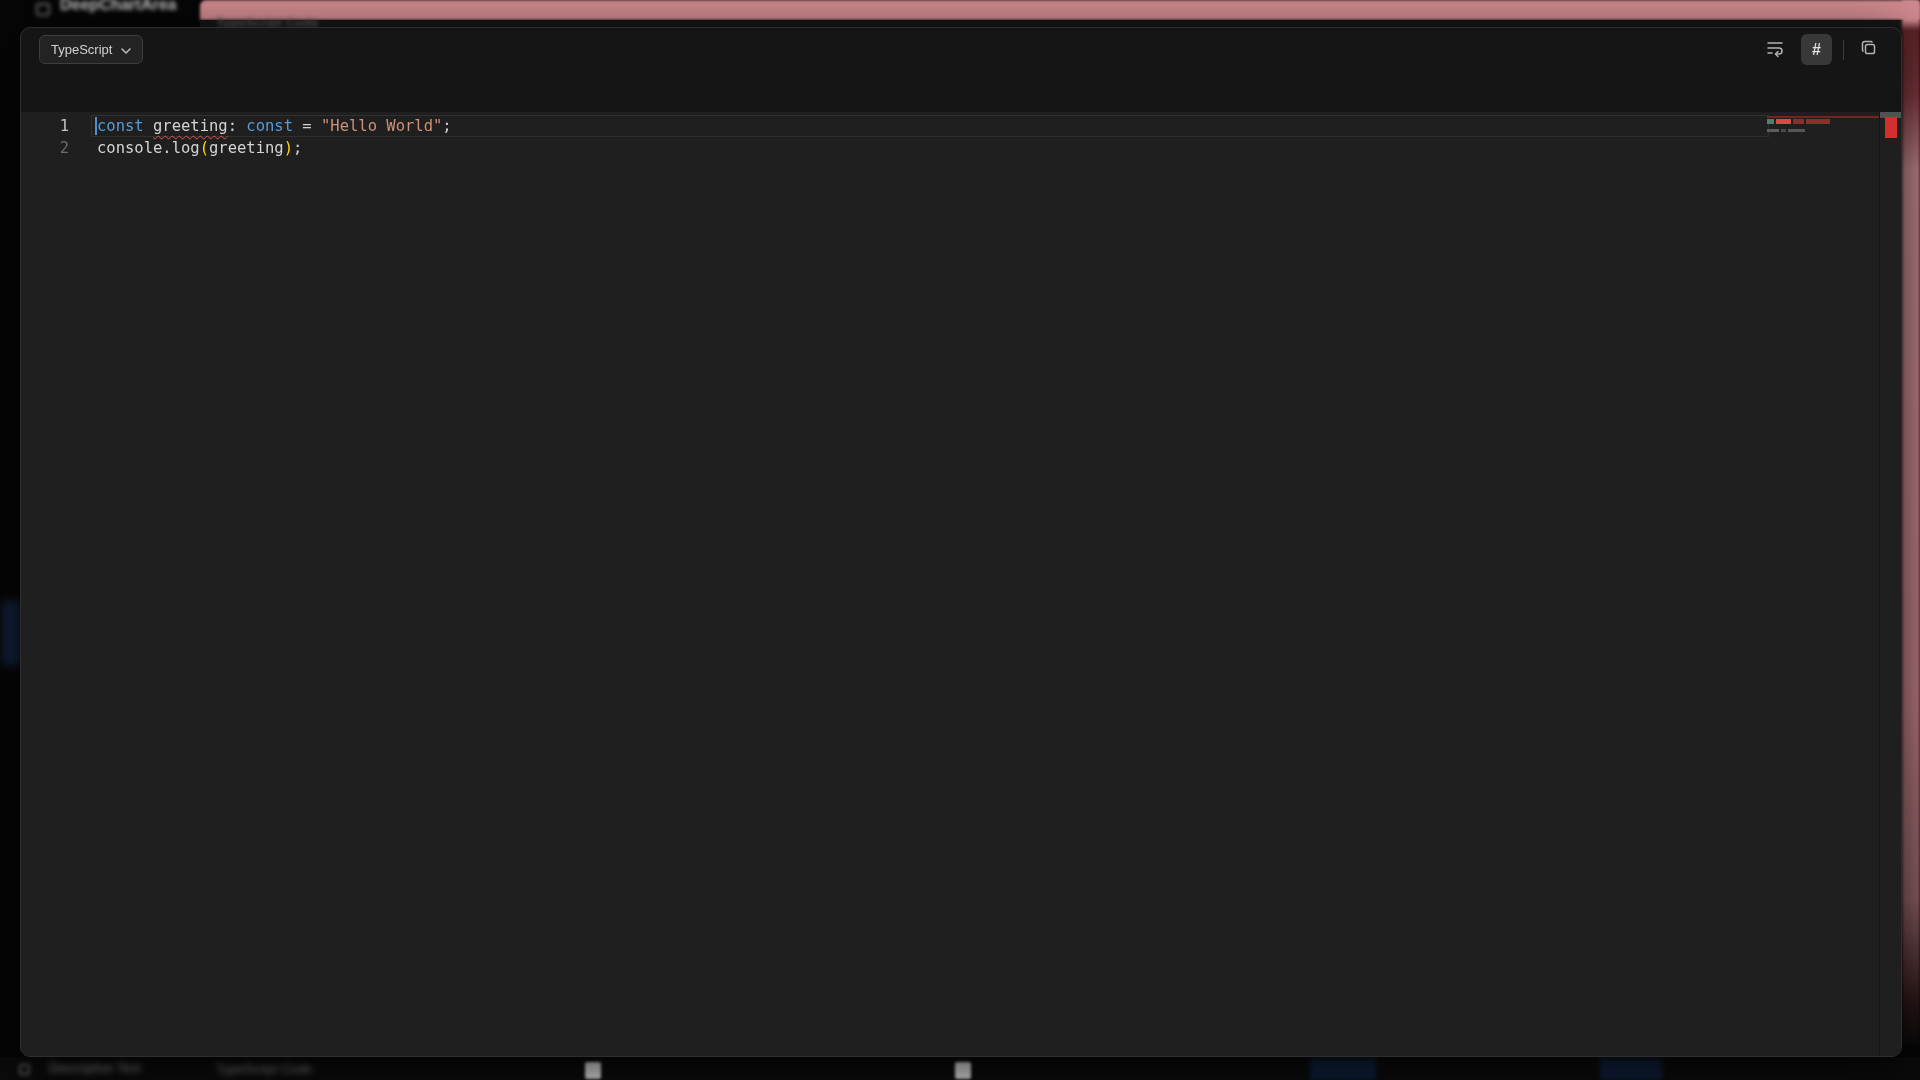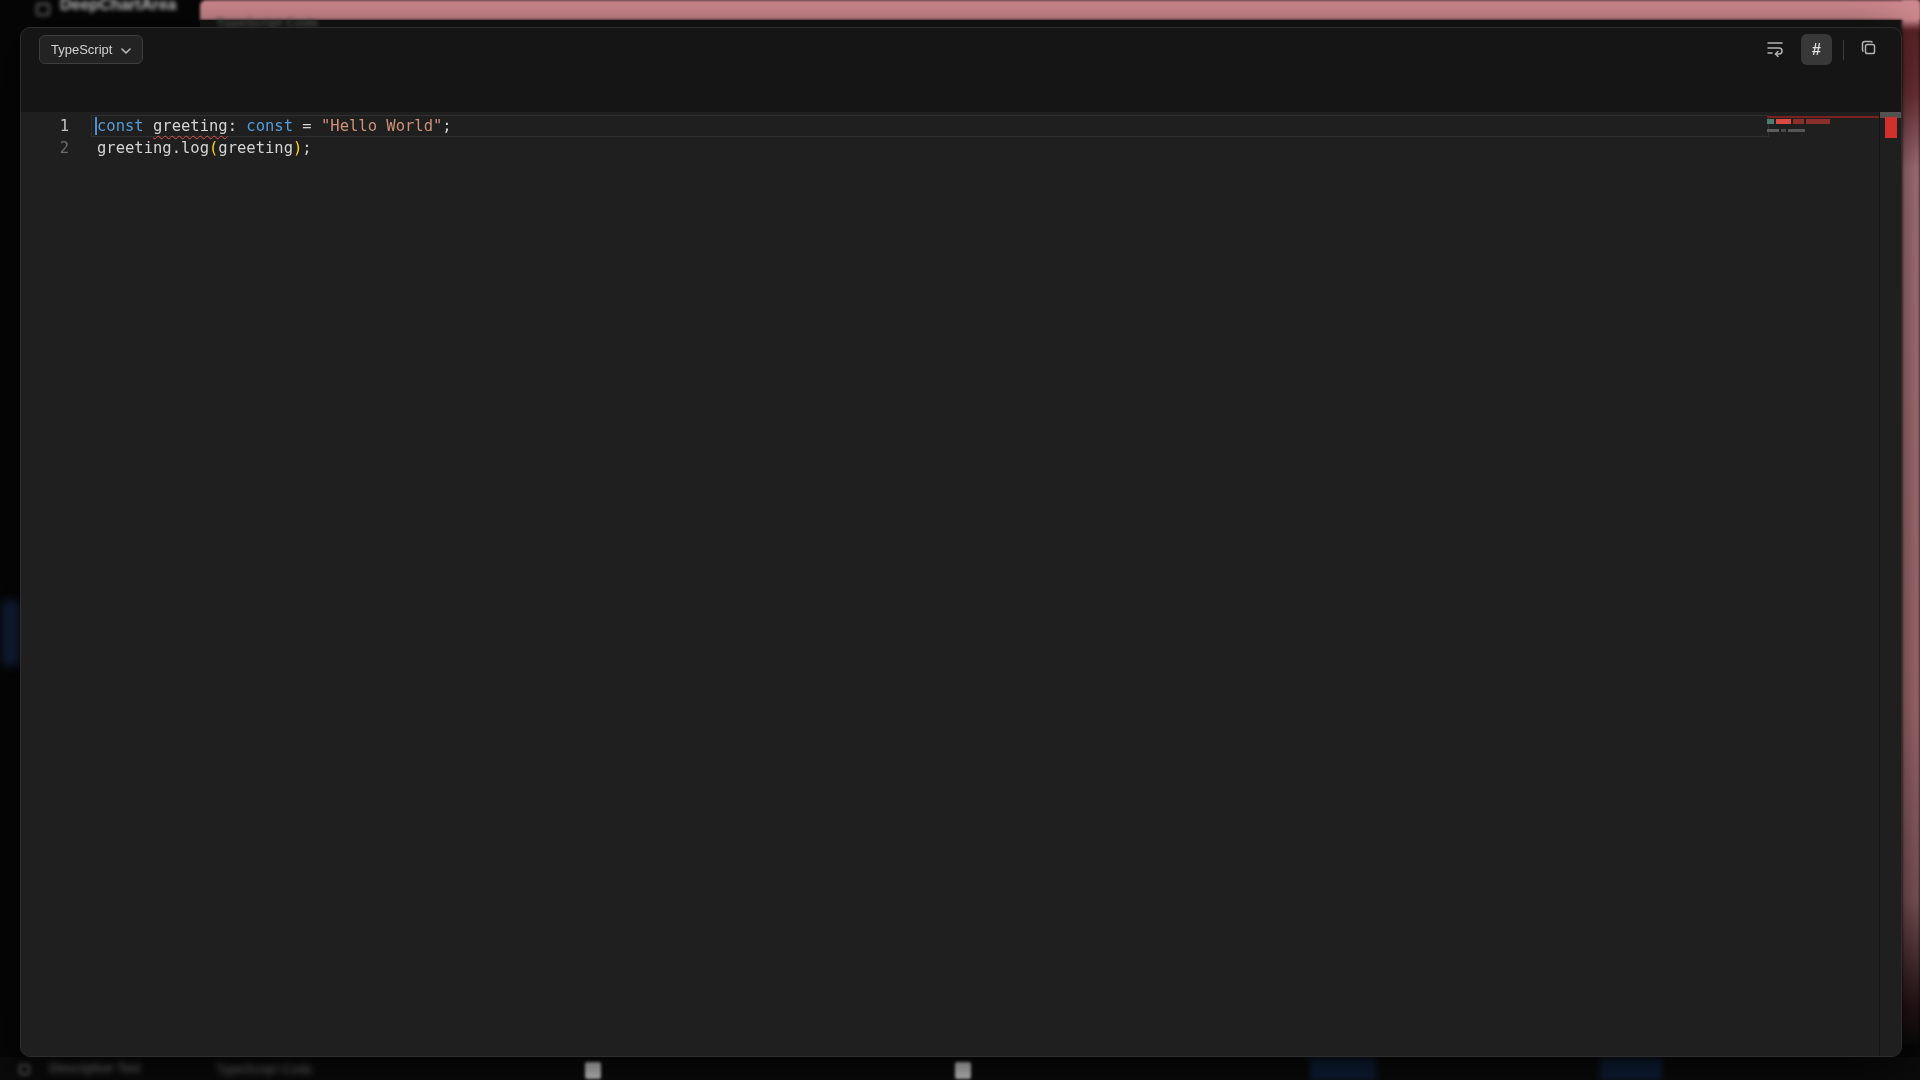--- a/index.html
+++ b/index.html
@@ -156,21 +156,21 @@
         </span>
       </button>
     </div>
   </div>
 
   <div class="code-area">
     <div class="current-line"></div>
     <div class="cursor"></div>
     <div class="code-lines">
         <div class="code-line"><span class="ln active">1</span><span class="code-content"><span class="tk-kw">const</span><span class="tk-plain"> </span><span class="tk-plain tk-err">greeting</span><span class="tk-plain">: </span><span class="tk-kw">const</span><span class="tk-plain"> = </span><span class="tk-str">"Hello World"</span><span class="tk-plain">;</span></span></div>
-        <div class="code-line"><span class="ln">2</span><span class="code-content"><span class="tk-plain">greeting.log</span><span class="tk-paren">(</span><span class="tk-plain">greeting</span><span class="tk-paren">)</span><span class="tk-plain">;</span></span></div>
+        <div class="code-line"><span class="ln">2</span><span class="code-content"><span class="tk-plain">console.log</span><span class="tk-paren">(</span><span class="tk-plain">greeting</span><span class="tk-paren">)</span><span class="tk-plain">;</span></span></div>
       </div>
 
     <div class="minimap">
       <div class="mm-underline" style="background: rgb(122, 34, 32);"></div>
       <div class="mm-row mm-row1"><span style="display: inline-block; width: 7px; height: 5px; background: rgb(78, 125, 114); margin-right: 2px;"></span><span style="display: inline-block; width: 15px; height: 5px; background: rgb(216, 74, 66); margin-right: 2px;"></span><span style="display: inline-block; width: 11px; height: 5px; background: rgb(138, 47, 42); margin-right: 2px;"></span><span style="display: inline-block; width: 24px; height: 5px; background: rgb(138, 47, 42); margin-right: 2px;"></span></div>
       <div class="mm-row mm-row2"><span style="display: inline-block; width: 12px; height: 3px; background: rgb(93, 93, 93); margin-right: 2px;"></span><span style="display: inline-block; width: 5px; height: 3px; background: rgb(74, 74, 74); margin-right: 2px;"></span><span style="display: inline-block; width: 17px; height: 3px; background: rgb(86, 86, 86); margin-right: 2px;"></span></div>
     </div>
     <div class="ruler">
       <div class="ruler-thumb" style="background: rgb(111, 111, 111);"></div>
       <div class="ruler-error" style="background: rgb(210, 48, 44);"></div>

